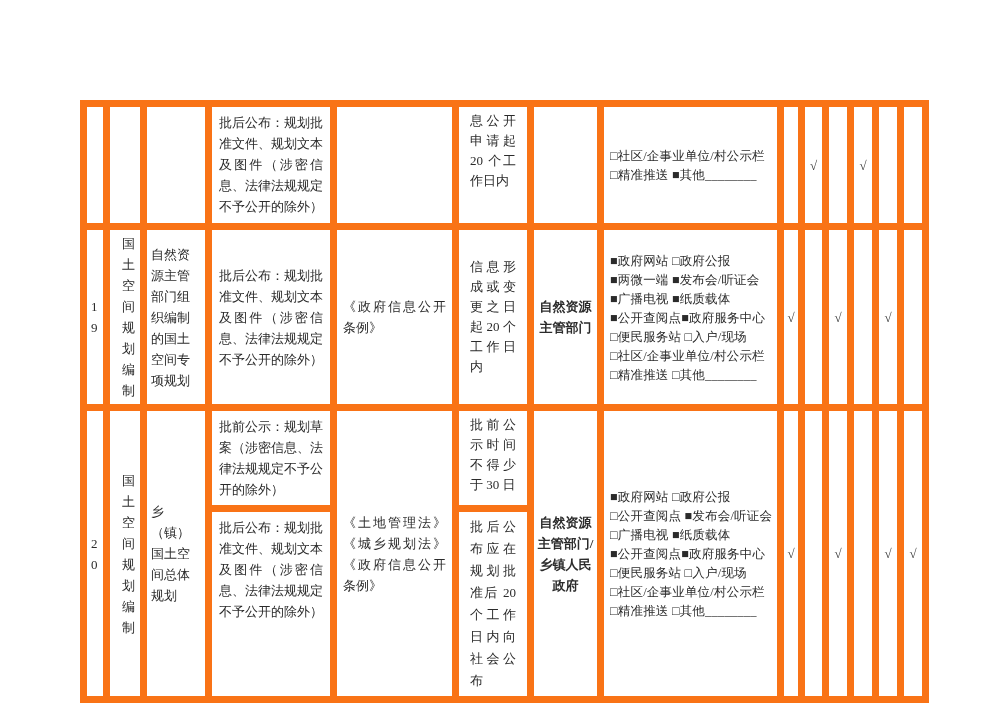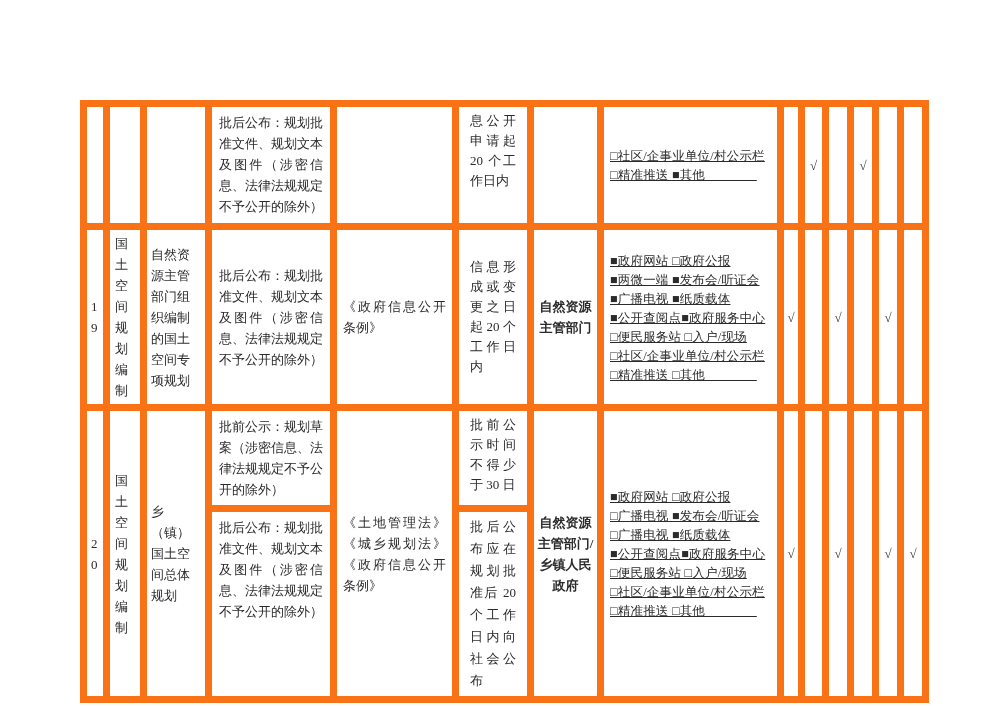--- a/index.html
+++ b/index.html
@@ -27,21 +27,21 @@
     padding: 3px 4px;
     font-size: 13px;
     line-height: 21px;
     vertical-align: middle;
     overflow: hidden;
     word-break: break-all;
   }
   td.vtop { vertical-align: top; }
   td.seq { text-align: left; }
   td.cat {
-    text-align: left;
+    text-align: right;
     padding: 3px 5px;
     margin-left: 25px;
   }
   td.item { text-align: left; }
   td.content {
     text-align: justify;
     padding: 5px 7px;
     line-height: 21px;
   }
   td.basis {
@@ -57,21 +57,20 @@
   td.subject { text-align: center; padding: 3px 3px; font-weight: bold; }
   td.channels {
     padding: 5px 4px 3px 6px;
     vertical-align: middle;
   }
   .ch-line {
     font-size: 12.5px;
     line-height: 19px;
     white-space: nowrap;
     letter-spacing: 0.2px;
-    text-decoration: underline;
   }
   td.check {
     text-align: center;
     padding: 0;
     font-size: 13px;
     color: #3a3a3a;
   }
 </style>
 </head>
 <body>
@@ -143,21 +142,21 @@
     <tr style="height:76px">
       <td class="seq" rowspan="2">20</td>
       <td class="cat" rowspan="2">国土空间规划编制</td>
       <td class="item" rowspan="2">乡（镇）国土空间总体规划</td>
       <td class="content vtop">批前公示：规划草案（涉密信息、法律法规规定不予公开的除外）</td>
       <td class="basis" rowspan="2">《土地管理法》《城乡规划法》《政府信息公开条例》</td>
       <td class="deadline vtop">批前公示时间不得少于 30 日</td>
       <td class="subject" rowspan="2">自然资源主管部门/乡镇人民政府</td>
       <td class="channels" rowspan="2">
         <div class="ch-line">■政府网站 □政府公报</div>
-        <div class="ch-line">□广播电视 ■发布会/听证会</div>
+        <div class="ch-line">□公开查阅点 ■发布会/听证会</div>
         <div class="ch-line">□广播电视 ■纸质载体</div>
         <div class="ch-line">■公开查阅点■政府服务中心</div>
         <div class="ch-line">□便民服务站 □入户/现场</div>
         <div class="ch-line">□社区/企事业单位/村公示栏</div>
         <div class="ch-line">□精准推送 □其他________</div>
       </td>
       <td class="check" rowspan="2">√</td>
       <td class="check" rowspan="2"></td>
       <td class="check" rowspan="2">√</td>
       <td class="check" rowspan="2"></td>

